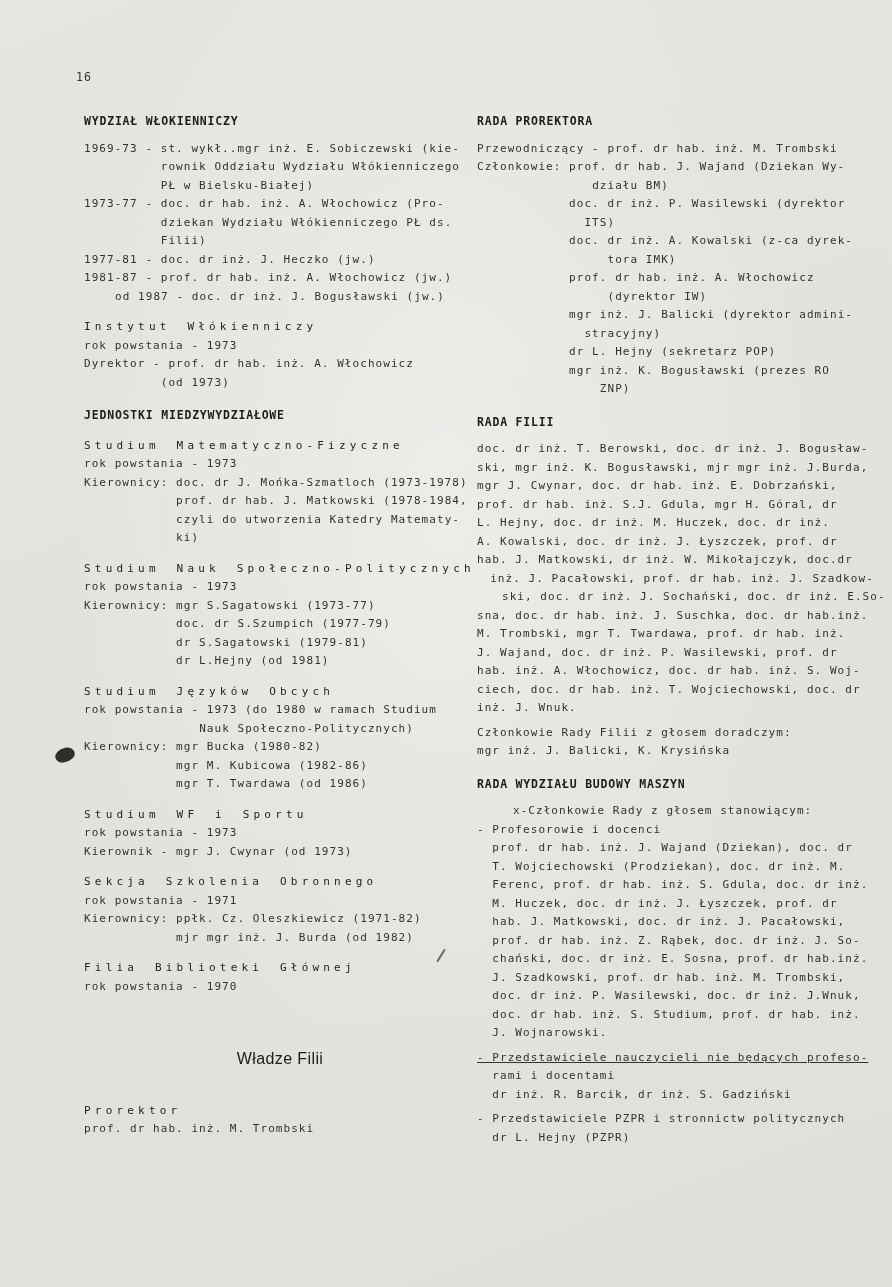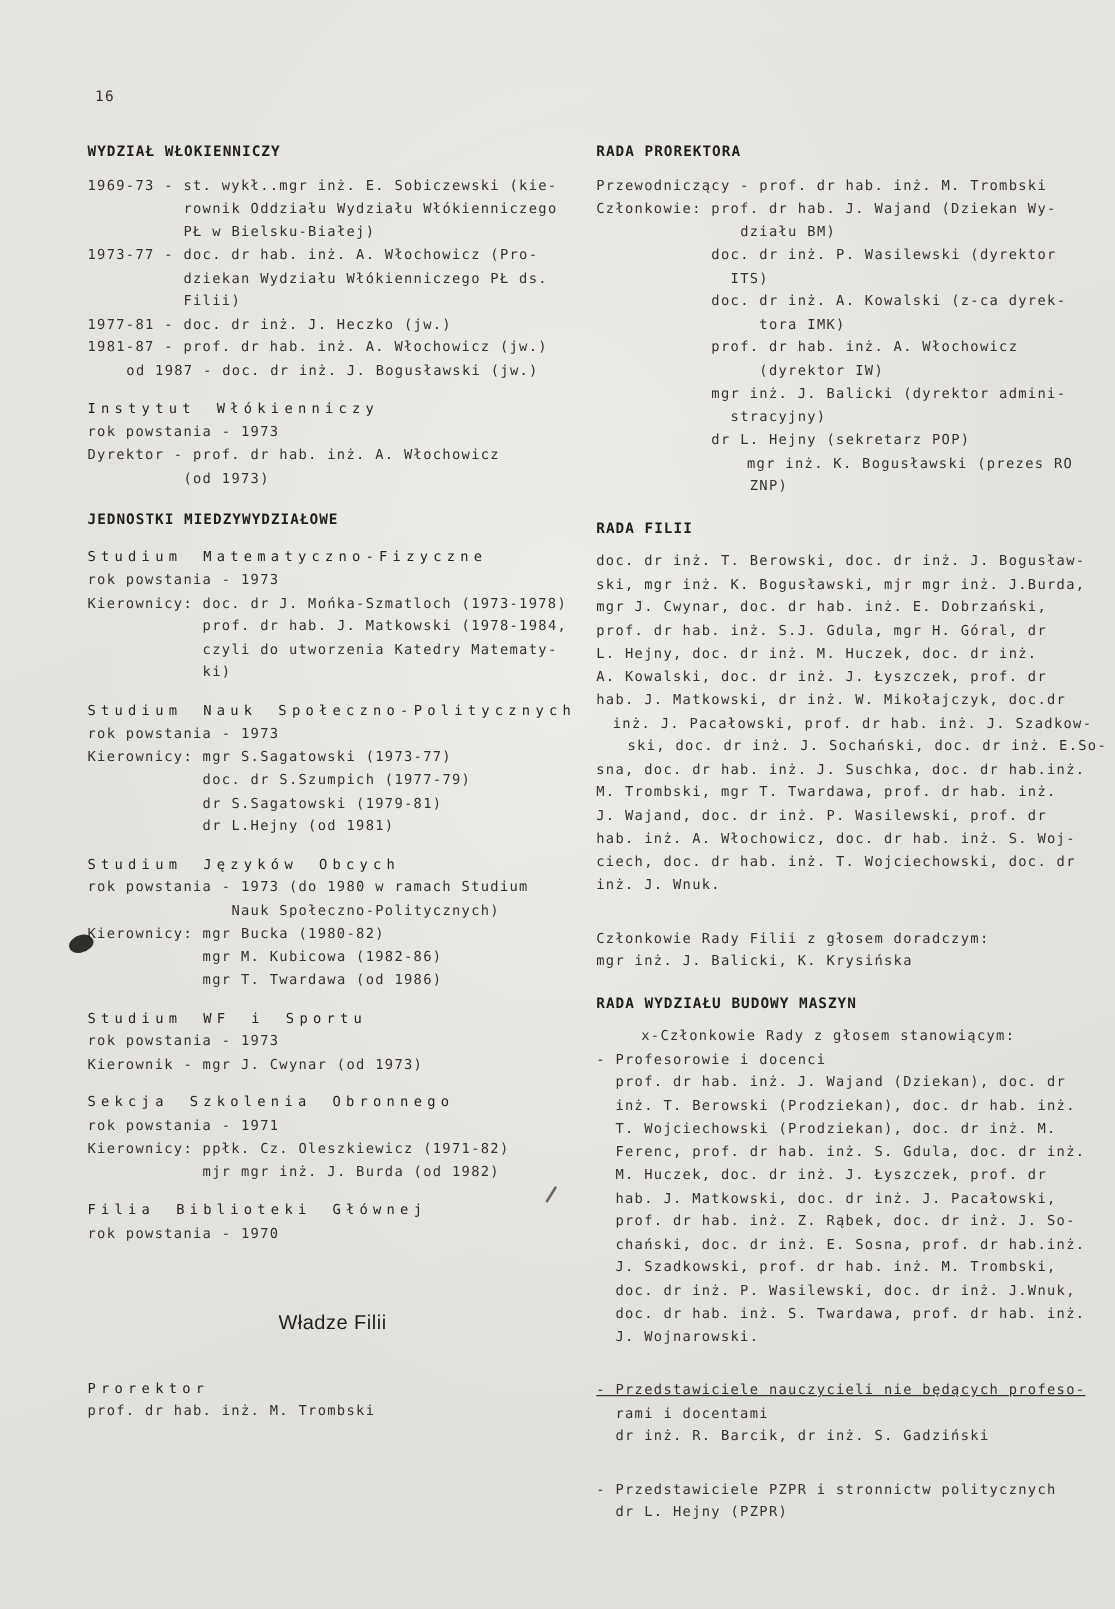--- a/index.html
+++ b/index.html
@@ -28,33 +28,33 @@
     position: absolute;
     left: 76px; top: 70px;
     font-size: 11.5px;
     letter-spacing: 1px;
     color: var(--ink);
   }
   .column {
     position: absolute;
     top: 112px;
   }
-  .column.left  { left: 70px;  width: 392px; }
+  .column.left  { left: 84px;  width: 392px; }
   .column.right { left: 477px; width: 410px; }
   .column > :first-child { margin-top: 0; }
 
   .line {
     font-size: 11px;
     line-height: 18.5px;
     letter-spacing: 1.05px;
     white-space: pre;
     color: var(--ink);
   }
   .block { margin: 0; }
-  .block + .block { margin-top: 24px; }
+  .block + .block { margin-top: 6px; }
 
   .heading {
     font-size: 11.5px;
     line-height: 18.5px;
     font-weight: 700;
     letter-spacing: 0.8px;
     color: var(--heading-ink);
     margin: 14px 0 9px 0;
     white-space: pre;
   }
@@ -177,21 +177,21 @@
         <div class="line" style="padding-left: 115.125px;">działu BM)</div>
         <div class="line" style="padding-left: 92.1px;">doc. dr inż. P. Wasilewski (dyrektor</div>
         <div class="line" style="padding-left: 107.45px;">ITS)</div>
         <div class="line" style="padding-left: 92.1px;">doc. dr inż. A. Kowalski (z-ca dyrek-</div>
         <div class="line" style="padding-left: 130.475px;">tora IMK)</div>
         <div class="line" style="padding-left: 92.1px;">prof. dr hab. inż. A. Włochowicz</div>
         <div class="line" style="padding-left: 130.475px;">(dyrektor IW)</div>
         <div class="line" style="padding-left: 92.1px;">mgr inż. J. Balicki (dyrektor admini-</div>
         <div class="line" style="padding-left: 107.45px;">stracyjny)</div>
         <div class="line" style="padding-left: 92.1px;">dr L. Hejny (sekretarz POP)</div>
-        <div class="line" style="padding-left: 92.1px; text-align: center;">mgr inż. K. Bogusławski (prezes RO</div>
+        <div class="line" style="padding-left: 92.1px;">mgr inż. K. Bogusławski (prezes RO</div>
         <div class="line" style="padding-left: 122.8px;">ZNP)</div>
       </div>
       <div class="heading">RADA FILII</div>
       <div class="block">
         <div class="line" style="padding-left: 0px;">doc. dr inż. T. Berowski, doc. dr inż. J. Bogusław-</div>
         <div class="line" style="padding-left: 0px;">ski, mgr inż. K. Bogusławski, mjr mgr inż. J.Burda,</div>
         <div class="line" style="padding-left: 0px;">mgr J. Cwynar, doc. dr hab. inż. E. Dobrzański,</div>
         <div class="line" style="padding-left: 0px;">prof. dr hab. inż. S.J. Gdula, mgr H. Góral, dr</div>
         <div class="line" style="padding-left: 0px;">L. Hejny, doc. dr inż. M. Huczek, doc. dr inż.</div>
         <div class="line" style="padding-left: 0px;">A. Kowalski, doc. dr inż. J. Łyszczek, prof. dr</div>
@@ -207,30 +207,29 @@
       </div>
       <div class="block">
         <div class="line" style="padding-left: 0px;">Członkowie Rady Filii z głosem doradczym:</div>
         <div class="line" style="padding-left: 0px;">mgr inż. J. Balicki, K. Krysińska</div>
       </div>
       <div class="heading">RADA WYDZIAŁU BUDOWY MASZYN</div>
       <div class="block">
         <div class="line" style="padding-left: 0px; margin-left: 36px;">x-Członkowie Rady z głosem stanowiącym:</div>
         <div class="line" style="padding-left: 0px;">- Profesorowie i docenci</div>
         <div class="line" style="padding-left: 15.35px;">prof. dr hab. inż. J. Wajand (Dziekan), doc. dr</div>
-        <div class="line" style="padding-left: 15.35px;">inż. T. Berowski (Prodziekan), doc. dr hab. inż.</div>
         <div class="line" style="padding-left: 15.35px;">T. Wojciechowski (Prodziekan), doc. dr inż. M.</div>
         <div class="line" style="padding-left: 15.35px;">Ferenc, prof. dr hab. inż. S. Gdula, doc. dr inż.</div>
         <div class="line" style="padding-left: 15.35px;">M. Huczek, doc. dr inż. J. Łyszczek, prof. dr</div>
         <div class="line" style="padding-left: 15.35px;">hab. J. Matkowski, doc. dr inż. J. Pacałowski,</div>
         <div class="line" style="padding-left: 15.35px;">prof. dr hab. inż. Z. Rąbek, doc. dr inż. J. So-</div>
         <div class="line" style="padding-left: 15.35px;">chański, doc. dr inż. E. Sosna, prof. dr hab.inż.</div>
         <div class="line" style="padding-left: 15.35px;">J. Szadkowski, prof. dr hab. inż. M. Trombski,</div>
         <div class="line" style="padding-left: 15.35px;">doc. dr inż. P. Wasilewski, doc. dr inż. J.Wnuk,</div>
-        <div class="line" style="padding-left: 15.35px;">doc. dr hab. inż. S. Twardawa, prof. dr hab. inż.</div>
+        <div class="line" style="padding-left: 15.35px;">doc. dr hab. inż. S. Studium, prof. dr hab. inż.</div>
         <div class="line" style="padding-left: 15.35px;">J. Wojnarowski.</div>
       </div>
       <div class="block">
         <div class="line" style="padding-left: 0px; text-decoration: underline;">- Przedstawiciele nauczycieli nie będących profeso-</div>
         <div class="line" style="padding-left: 15.35px;">rami i docentami</div>
         <div class="line" style="padding-left: 15.35px;">dr inż. R. Barcik, dr inż. S. Gadziński</div>
       </div>
       <div class="block">
         <div class="line" style="padding-left: 0px;">- Przedstawiciele PZPR i stronnictw politycznych</div>
         <div class="line" style="padding-left: 15.35px;">dr L. Hejny (PZPR)</div>

